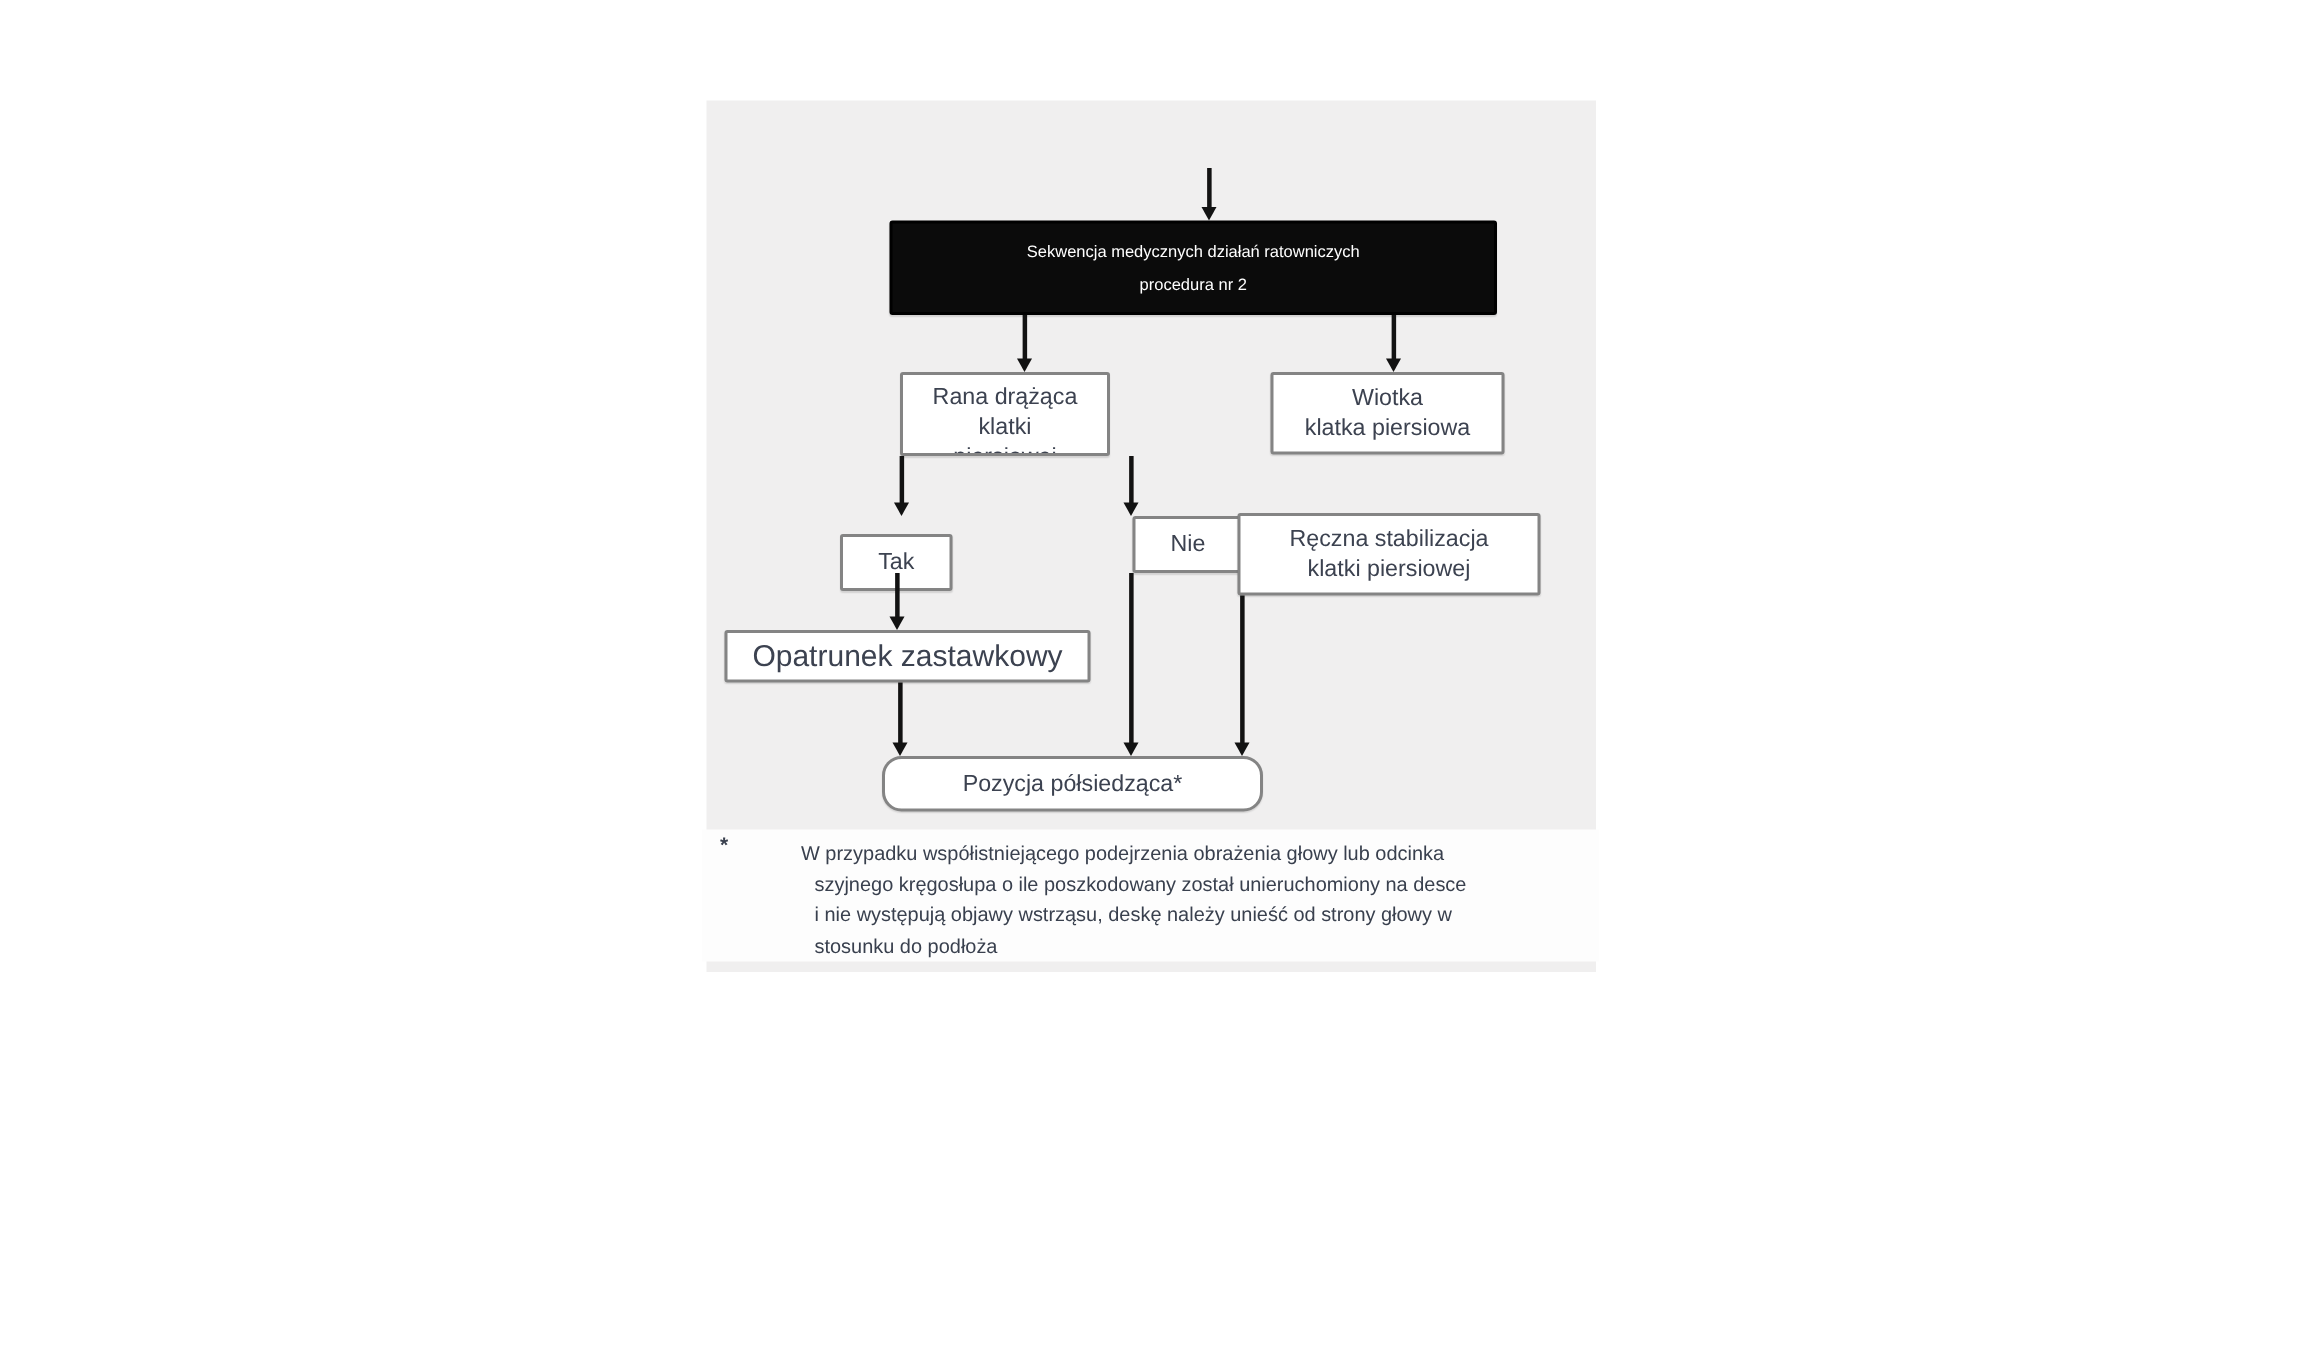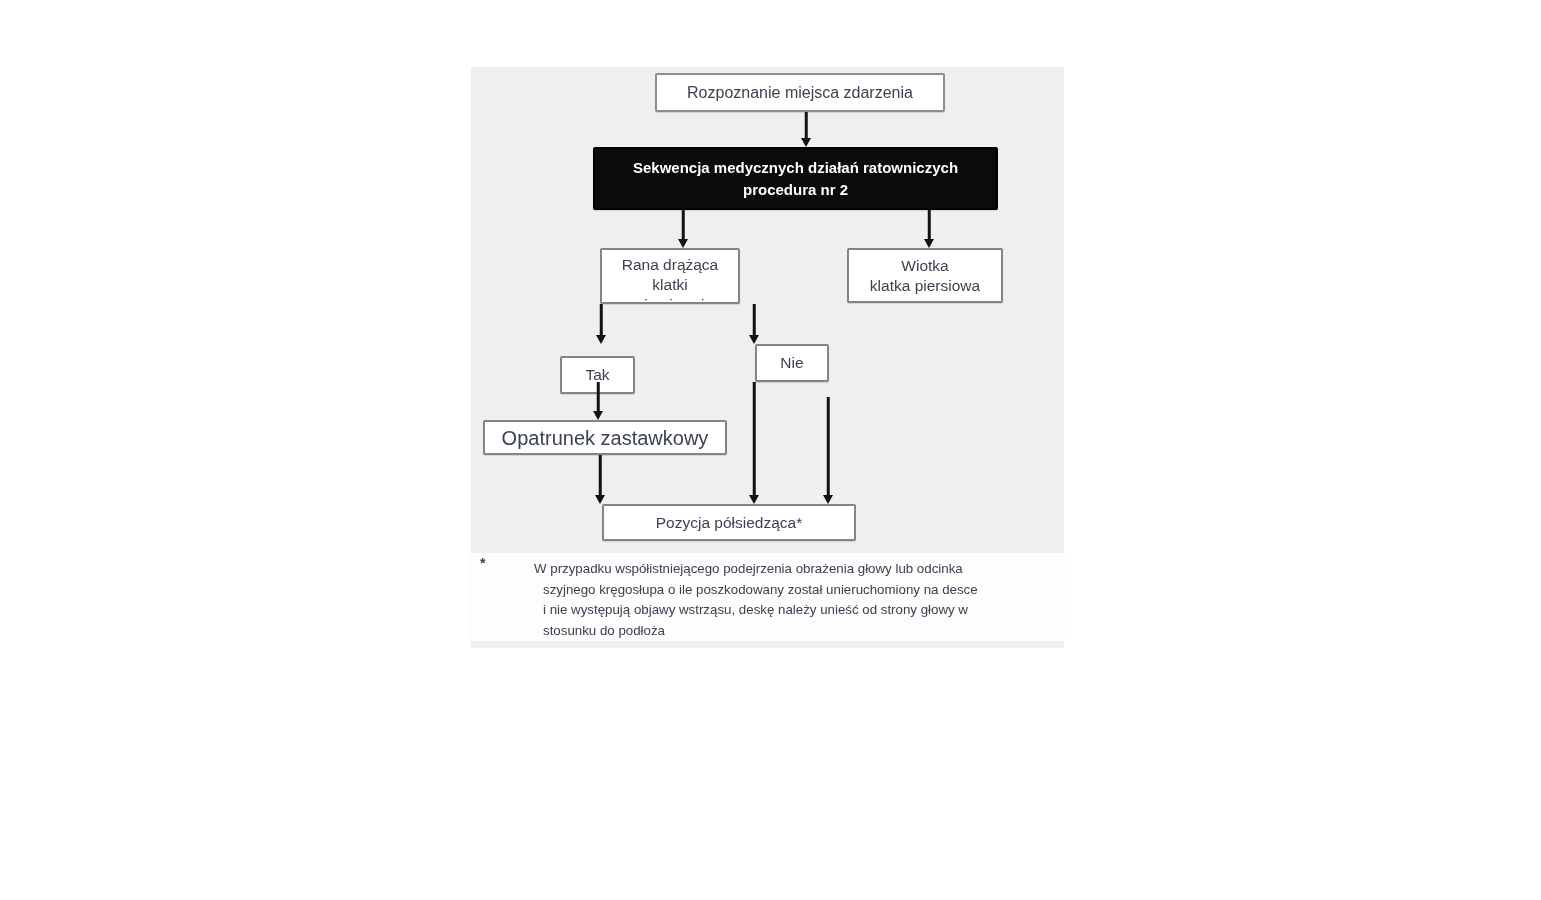--- a/index.html
+++ b/index.html
@@ -20,29 +20,29 @@
   .node {
     position: absolute; background: #ffffff; border: 2px solid #848484;
     border-radius: 2px; color: #3c4250; text-align: center;
     display: flex; align-items: center; justify-content: center;
     white-space: pre-line; font-size: 15.5px; line-height: 20px;
     box-shadow: 0 1px 1px rgba(0,0,0,0.12);
   }
   .node.start        { left: 184px; top: 6px;   width: 290px; height: 39px; font-size: 16px; border-color: #8e8e8e; }
   .node.procedure    { left: 122px; top: 80px;  width: 405px; height: 63px;
                        background: #0b0b0b; border: 2px solid #000;
-                       color: #ffffff; font-weight: bold; font-size: 15px; line-height: 22px; }
+                       color: #ffffff; font-weight: normal; font-size: 11px; line-height: 22px; }
   .node.rana         { left: 129px; top: 181px; width: 140px; height: 56px;
                        align-items: flex-start; padding-top: 5px; overflow: hidden; }
   .node.wiotka       { left: 376px; top: 181px; width: 156px; height: 55px; }
   .node.tak          { left: 89px;  top: 289px; width: 75px;  height: 38px; }
   .node.nie          { left: 245px; top: 277px; width: 74px;  height: 38px; margin-left: 39px; }
   .node.opatrunek    { left: 12px;  top: 353px; width: 244px; height: 35px; font-size: 20px; }
   .node.reczna       { left: 354px; top: 275px; width: 202px; height: 55px; }
-  .node.pozycja      { left: 131px; top: 437px; width: 254px; height: 37px; }
+  .node.pozycja      { left: 117px; top: 437px; width: 254px; height: 37px; border-radius: 13px; }
 
   .arrow { position: absolute; width: 12px; }
   .arrow .shaft {
     position: absolute; left: 50%; transform: translateX(-50%);
     top: 0; bottom: 7px; width: 2.5px; background: #121212;
   }
   .arrow .head {
     position: absolute; bottom: 0; left: 50%; transform: translateX(-50%);
     width: 0; height: 0;
     border-left: 5.5px solid transparent; border-right: 5.5px solid transparent;
@@ -72,31 +72,32 @@
   }
 </style>
 </head>
 <body>
 
 <div class="stage">
 
 
   <div class="panel">
 
-    <div class="node start">Rozpoznanie miejsca zdarzenia</div>
     <div class="node procedure">Sekwencja medycznych działań ratowniczych
 procedura nr 2</div>
     <div class="node rana">Rana drążąca
 klatki
 piersiowej</div>
     <div class="node wiotka">Wiotka
 klatka piersiowa</div>
     <div class="node tak">Tak</div>
     <div class="node nie">Nie</div>
     <div class="node opatrunek">Opatrunek zastawkowy</div>
+    <div class="node reczna">Ręczna stabilizacja
+klatki piersiowej</div>
     <div class="node pozycja">Pozycja półsiedząca*</div>
 
     <div class="arrow a1">
       <span class="shaft"></span>
       <span class="head"></span>
     </div>
     <div class="arrow a2">
       <span class="shaft"></span>
       <span class="head"></span>
     </div>

